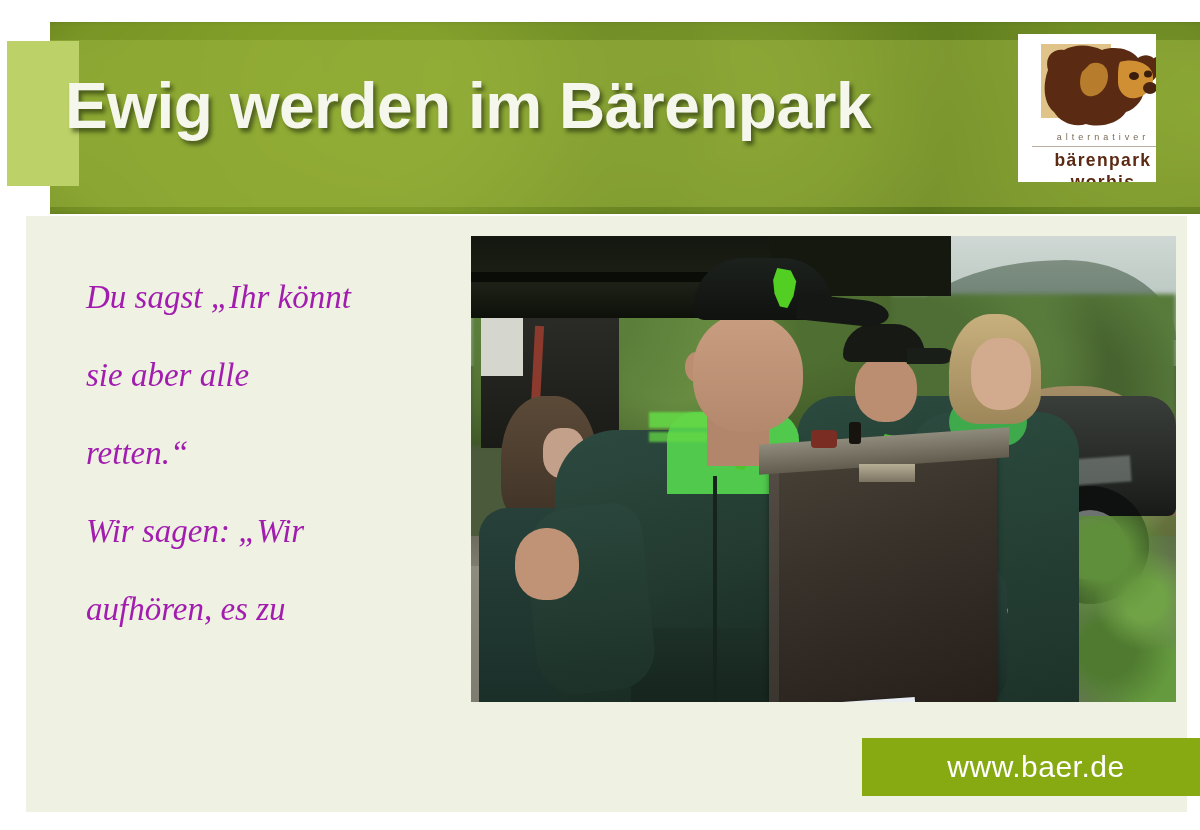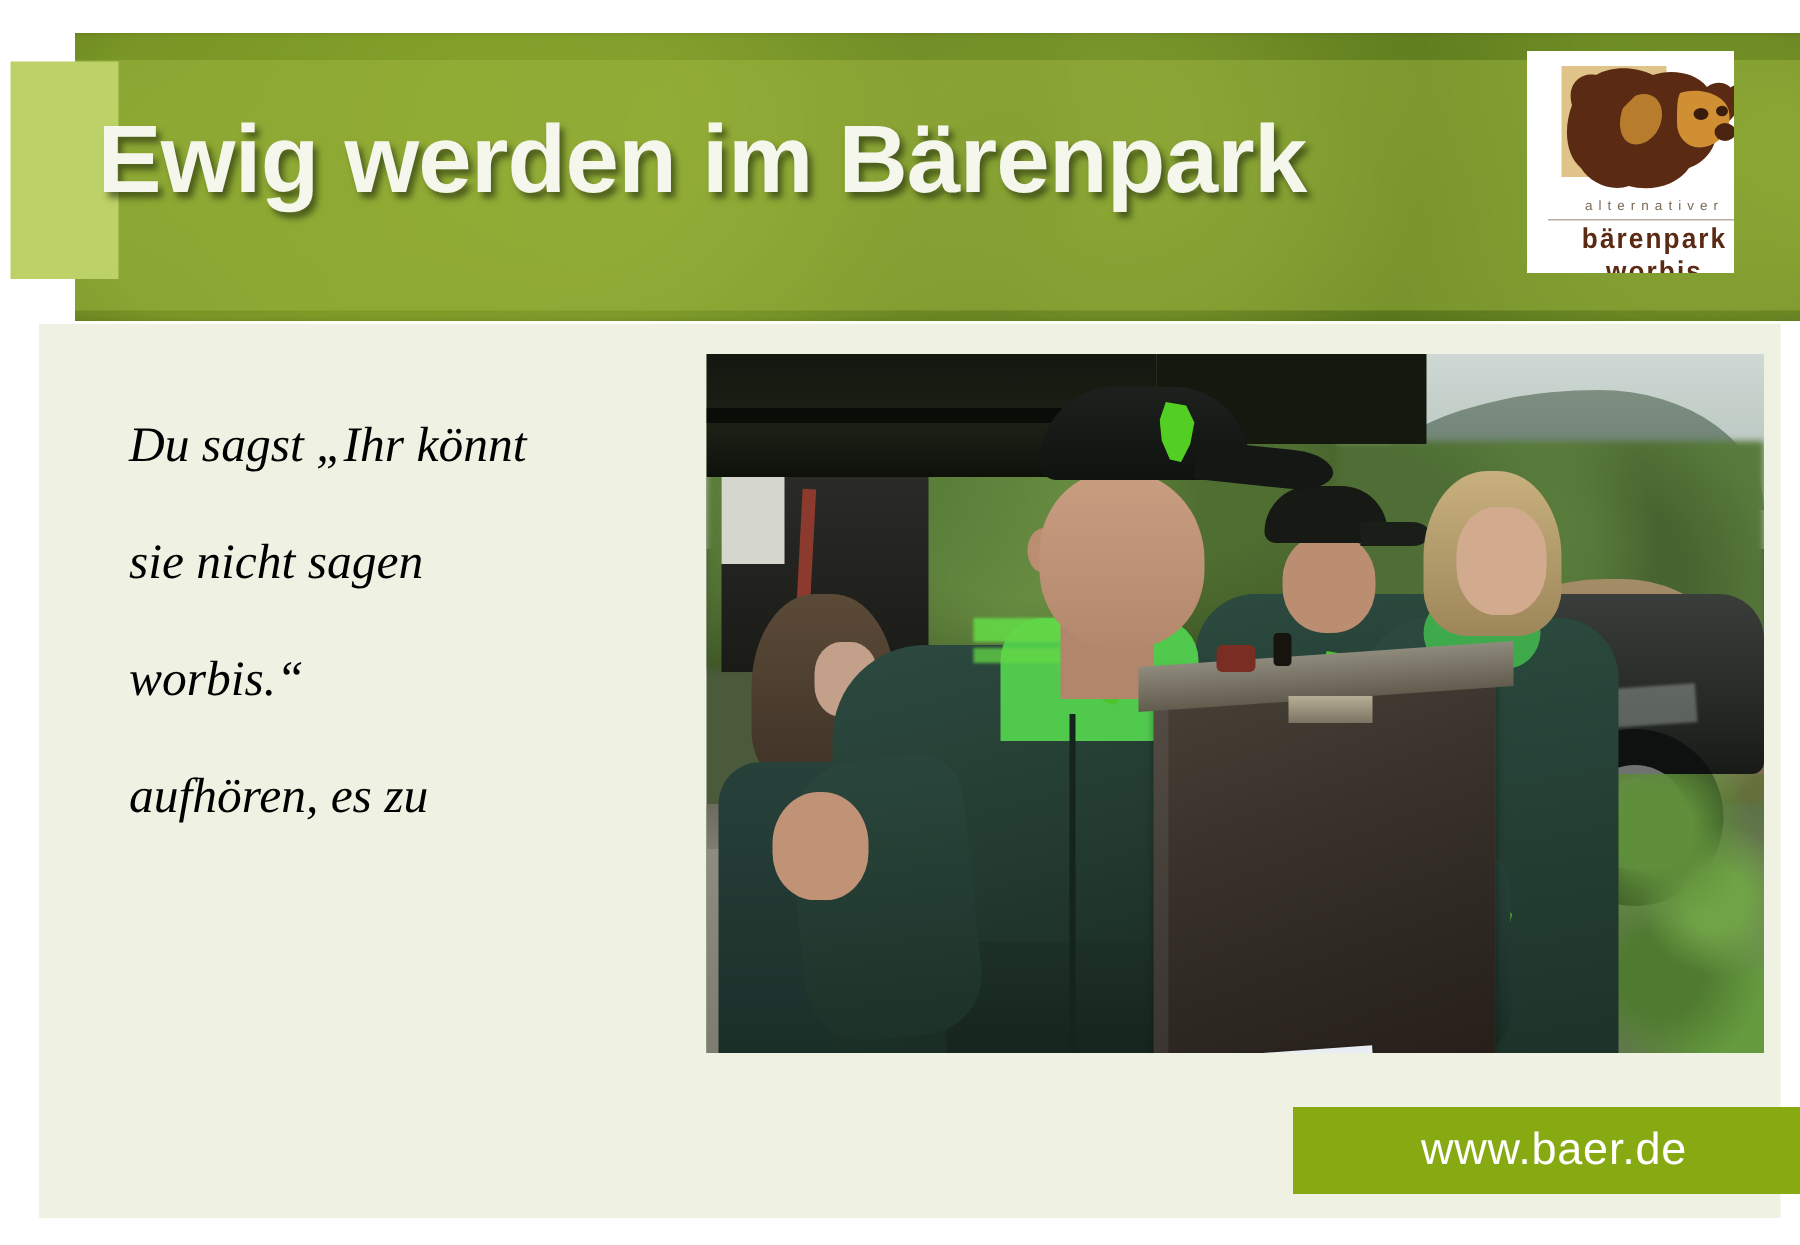--- a/index.html
+++ b/index.html
@@ -153,21 +153,21 @@
   
   .quote {
     position: absolute;
     left: 86px;
     top: 258px;
     width: 360px;
     font-family: "Liberation Serif", serif;
     font-style: italic;
     font-size: 33px;
     line-height: 78px;
-    color: #000000;
+    color: #a21caf;
   }
   .quote p { margin: 0; }
   .quote .para2 { margin-top: 0; }
 
   
   .photo {
     position: absolute;
     left: 471px;
     top: 236px;
     width: 705px;
@@ -535,22 +535,23 @@
       <ellipse cx="116" cy="48" rx="7" ry="6" fill="#4a2410"></ellipse>
       <path d="M120 18 C126 14 132 18 130 26 C128 30 122 30 120 26 Z" fill="#5a2a12"></path>
     </svg>
     <div class="logo-alt">alternativer</div>
     <div class="logo-rule"></div>
     <div class="logo-name">bärenpark worbis</div>
   </div>
 
   <div class="quote">
     <p>Du sagst „Ihr könnt</p>
-    <p>sie nicht sagen</p>
-    <p>worbis.“</p>
+    <p>sie aber alle</p>
+    <p>retten.“</p>
+    <p class="para2">Wir sagen: „Wir</p>
     <p>aufhören, es zu</p>
   </div>
 
   <div class="photo">
     <div class="ph bg-sky"></div>
     <div class="ph bg-hill"></div>
     <div class="ph bg-trees-r"></div>
     <div class="ph dirt"></div>
     <div class="ph bg-trees-l"></div>
 

